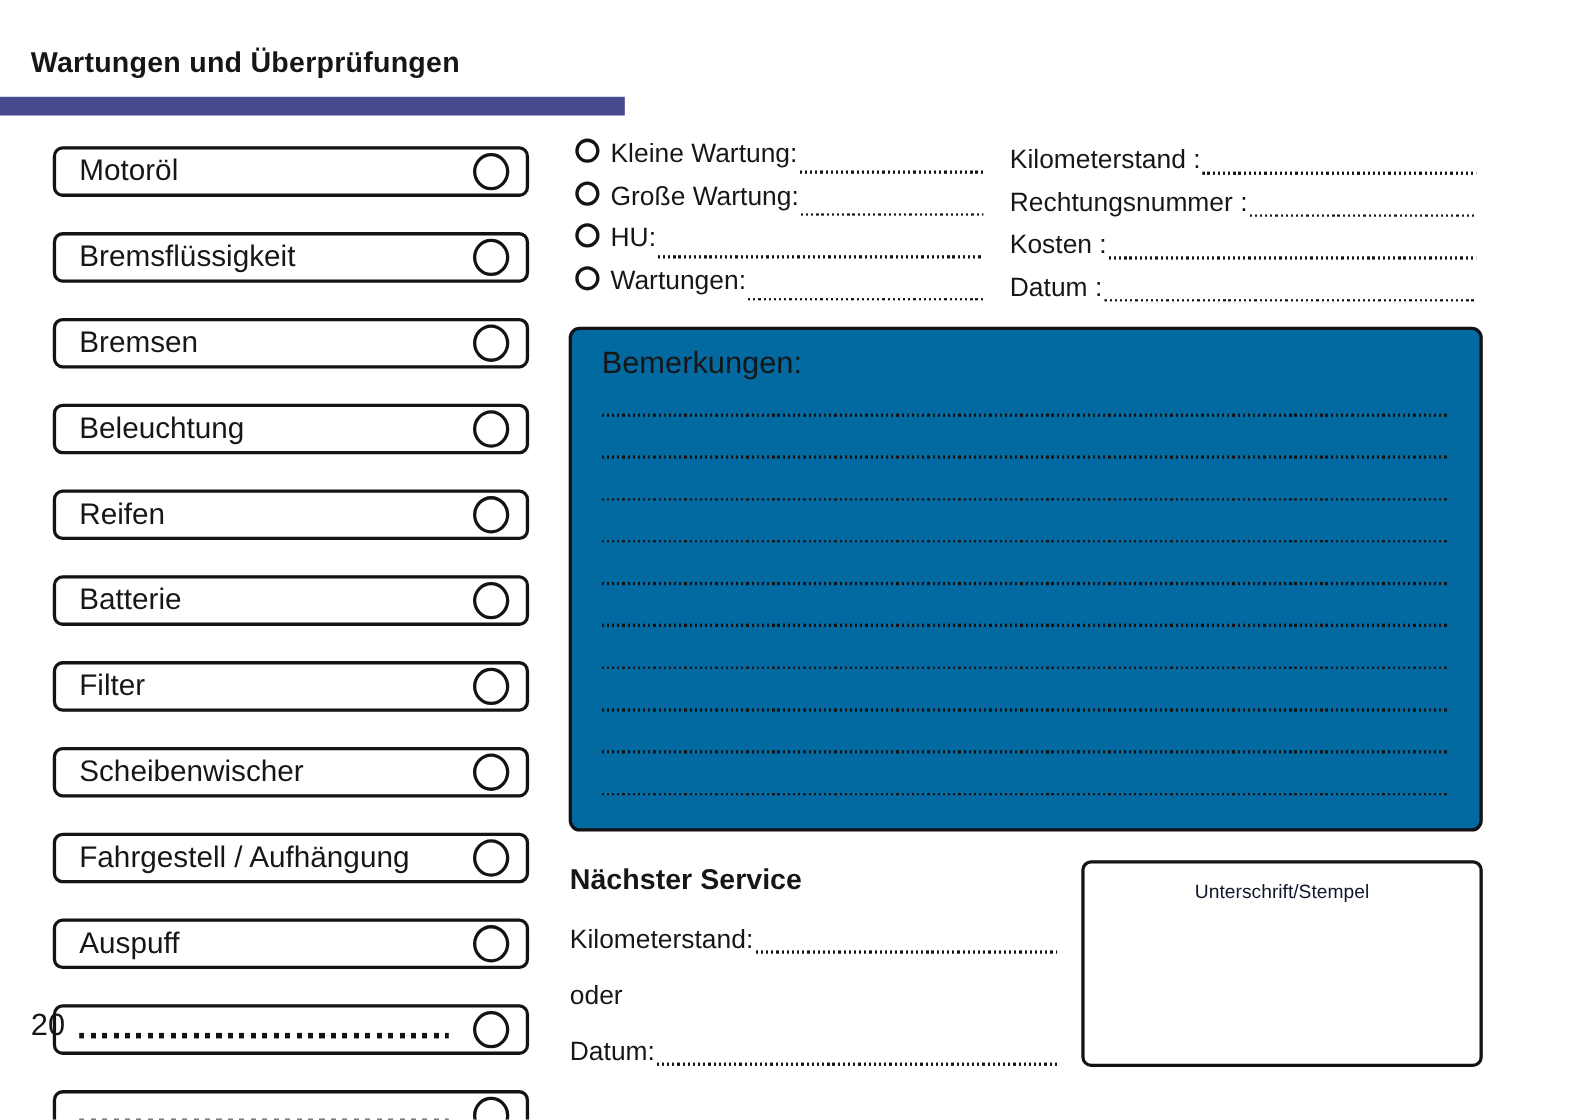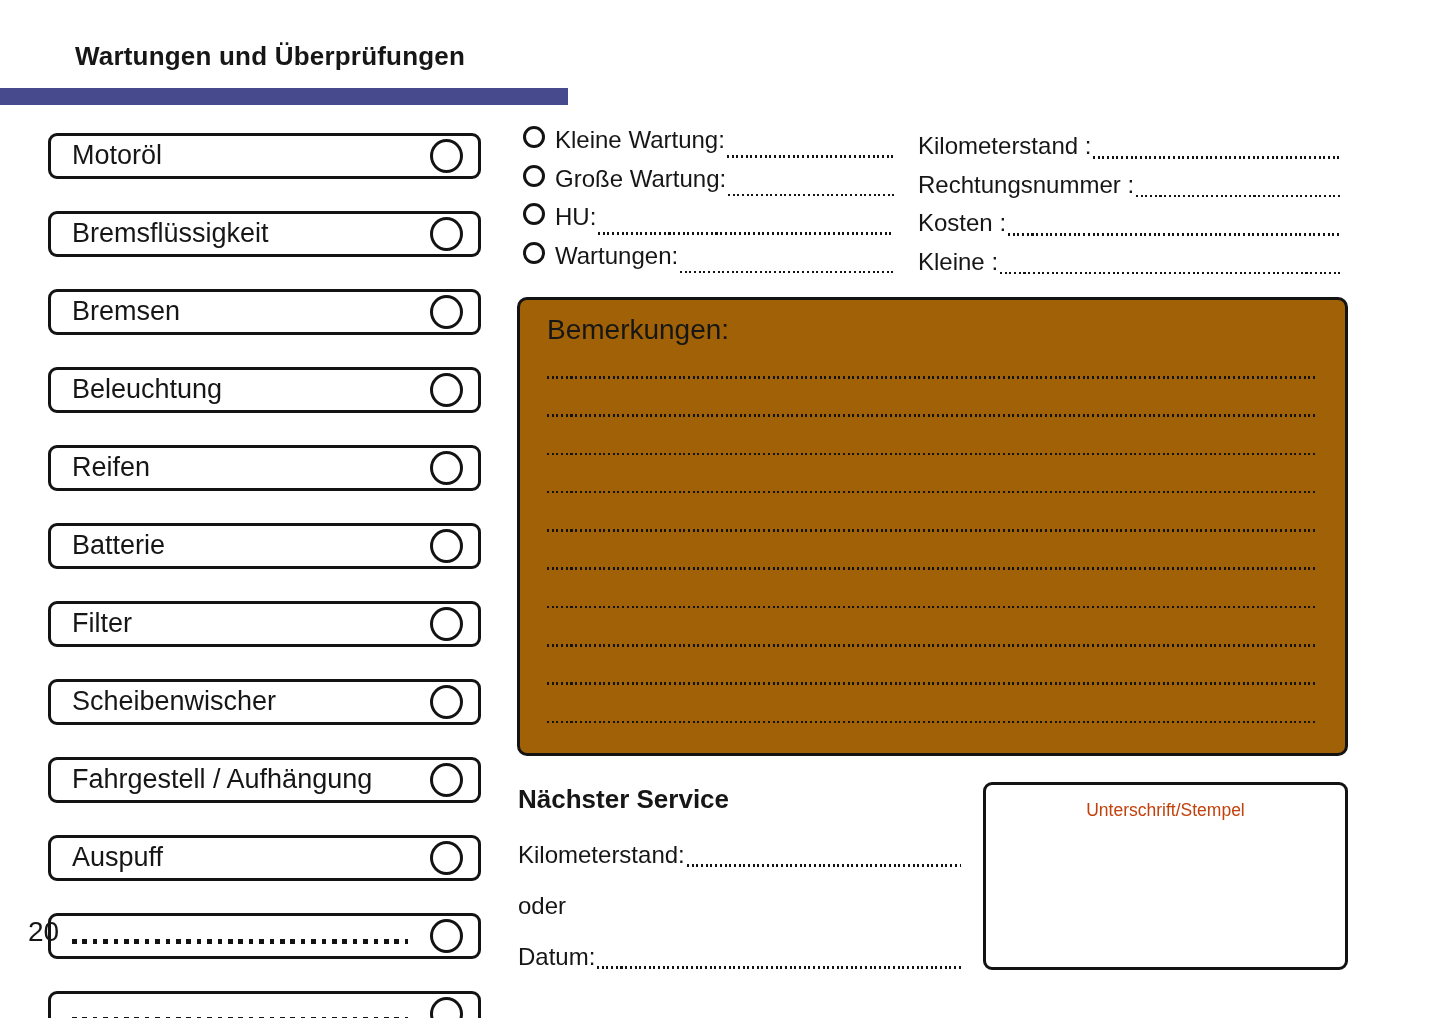--- a/index.html
+++ b/index.html
@@ -7,21 +7,21 @@
     width: 1445px; height: 1018px;
     background: #ffffff;
     font-family: "Liberation Sans", "DejaVu Sans", sans-serif;
     color: #161616;
   }
   .page { position: relative; width: 1445px; height: 1018px; overflow: hidden; background: #fff; }
 
   
   .page-title {
     position: absolute; left: 28px; top: 41px;
-    font-size: 26px; font-weight: bold; letter-spacing: 0.2px; margin-left: 47px;
+    font-size: 26px; font-weight: bold; letter-spacing: 0.2px;
   }
   .accent-bar {
     position: absolute; left: 0; top: 88px;
     width: 568px; height: 17px;
     background: #474b8d;
   }
 
   
   .checklist {
     position: absolute; left: 48px; top: 133px; width: 433px;
@@ -64,21 +64,21 @@
   .st-label, .si-label, .ns-label { font-size: 24px; white-space: nowrap; }
 
   
   .service-info { position: absolute; left: 918px; top: 127px; width: 424px; }
   .si-row { height: 38.6px; display: flex; align-items: center; }
 
   
   .remarks-box {
     position: absolute; left: 517px; top: 297px;
     width: 831px; height: 459px;
-    border: 3px solid #131313; border-radius: 10px; background: #a16207;
+    border: 3px solid #131313; border-radius: 10px; background: #0369a1;
   }
   .remarks-label { position: absolute; left: 27px; top: 14px; font-size: 28px; }
   .remark-lines {
     position: absolute; left: 27px; right: 27px; top: 76px;
     display: flex; flex-direction: column; gap: 35.7px;
   }
   .dot-line {
     height: 2.6px;
     background-image: repeating-linear-gradient(to right, #131313 0, #131313 2px, transparent 2px, transparent 4.7px);
   }
@@ -92,21 +92,21 @@
   .ns-row { height: 39px; display: flex; align-items: center; margin-top: 12px; }
 
   
   .signature-box {
     position: absolute; left: 983px; top: 782px;
     width: 365px; height: 188px;
     border: 3px solid #131313; border-radius: 9px; background: #fff;
   }
   .signature-label {
     margin-top: 15px; text-align: center;
-    font-size: 17.5px; color: #c2410c;
+    font-size: 17.5px; color: #0f172a;
   }
 
   
   .page-number { position: absolute; left: 28px; top: 916px; font-size: 28px; }
 </style>
 </head>
 <body>
 
 <div class="page">
 
@@ -232,21 +232,21 @@
         <span class="si-label">Rechtungsnummer :</span>
         <span class="leader"></span>
       </div>
 
       <div class="si-row">
         <span class="si-label">Kosten :</span>
         <span class="leader"></span>
       </div>
 
       <div class="si-row">
-        <span class="si-label">Kleine :</span>
+        <span class="si-label">Datum :</span>
         <span class="leader"></span>
       </div>
     </div>
 
   <div class="remarks-box">
     <div class="remarks-label">Bemerkungen:</div>
     <div class="remark-lines">
         <div class="dot-line"></div>
         <div class="dot-line"></div>
         <div class="dot-line"></div>

